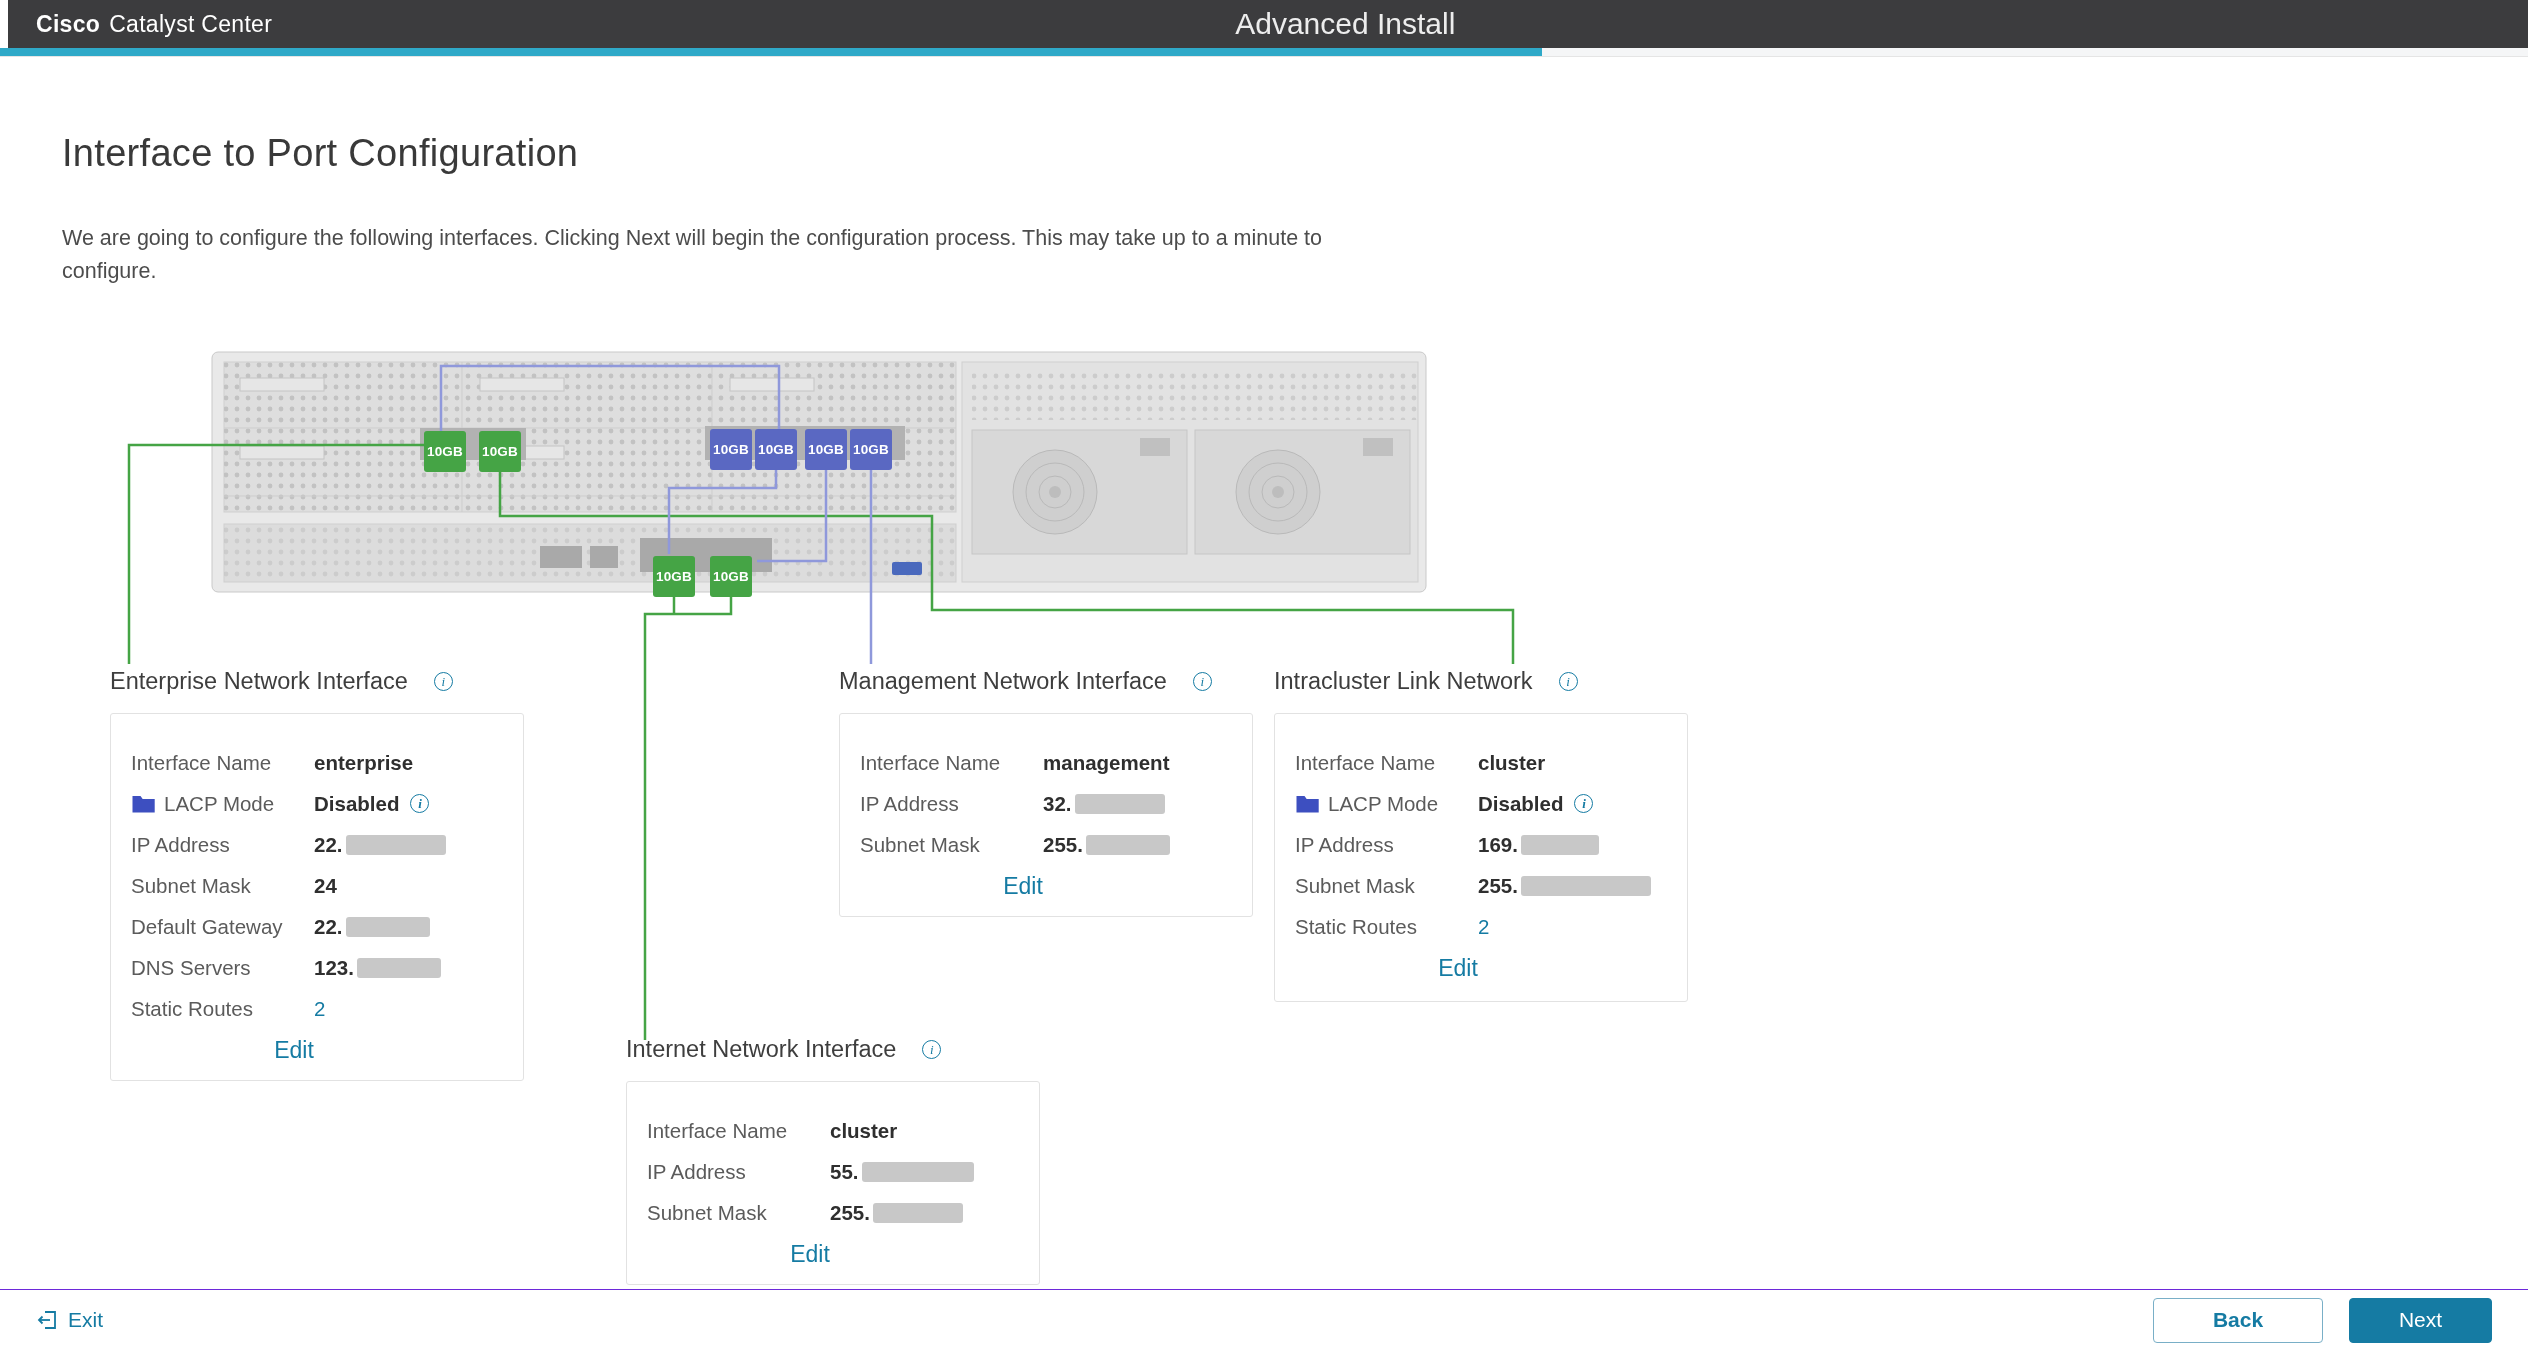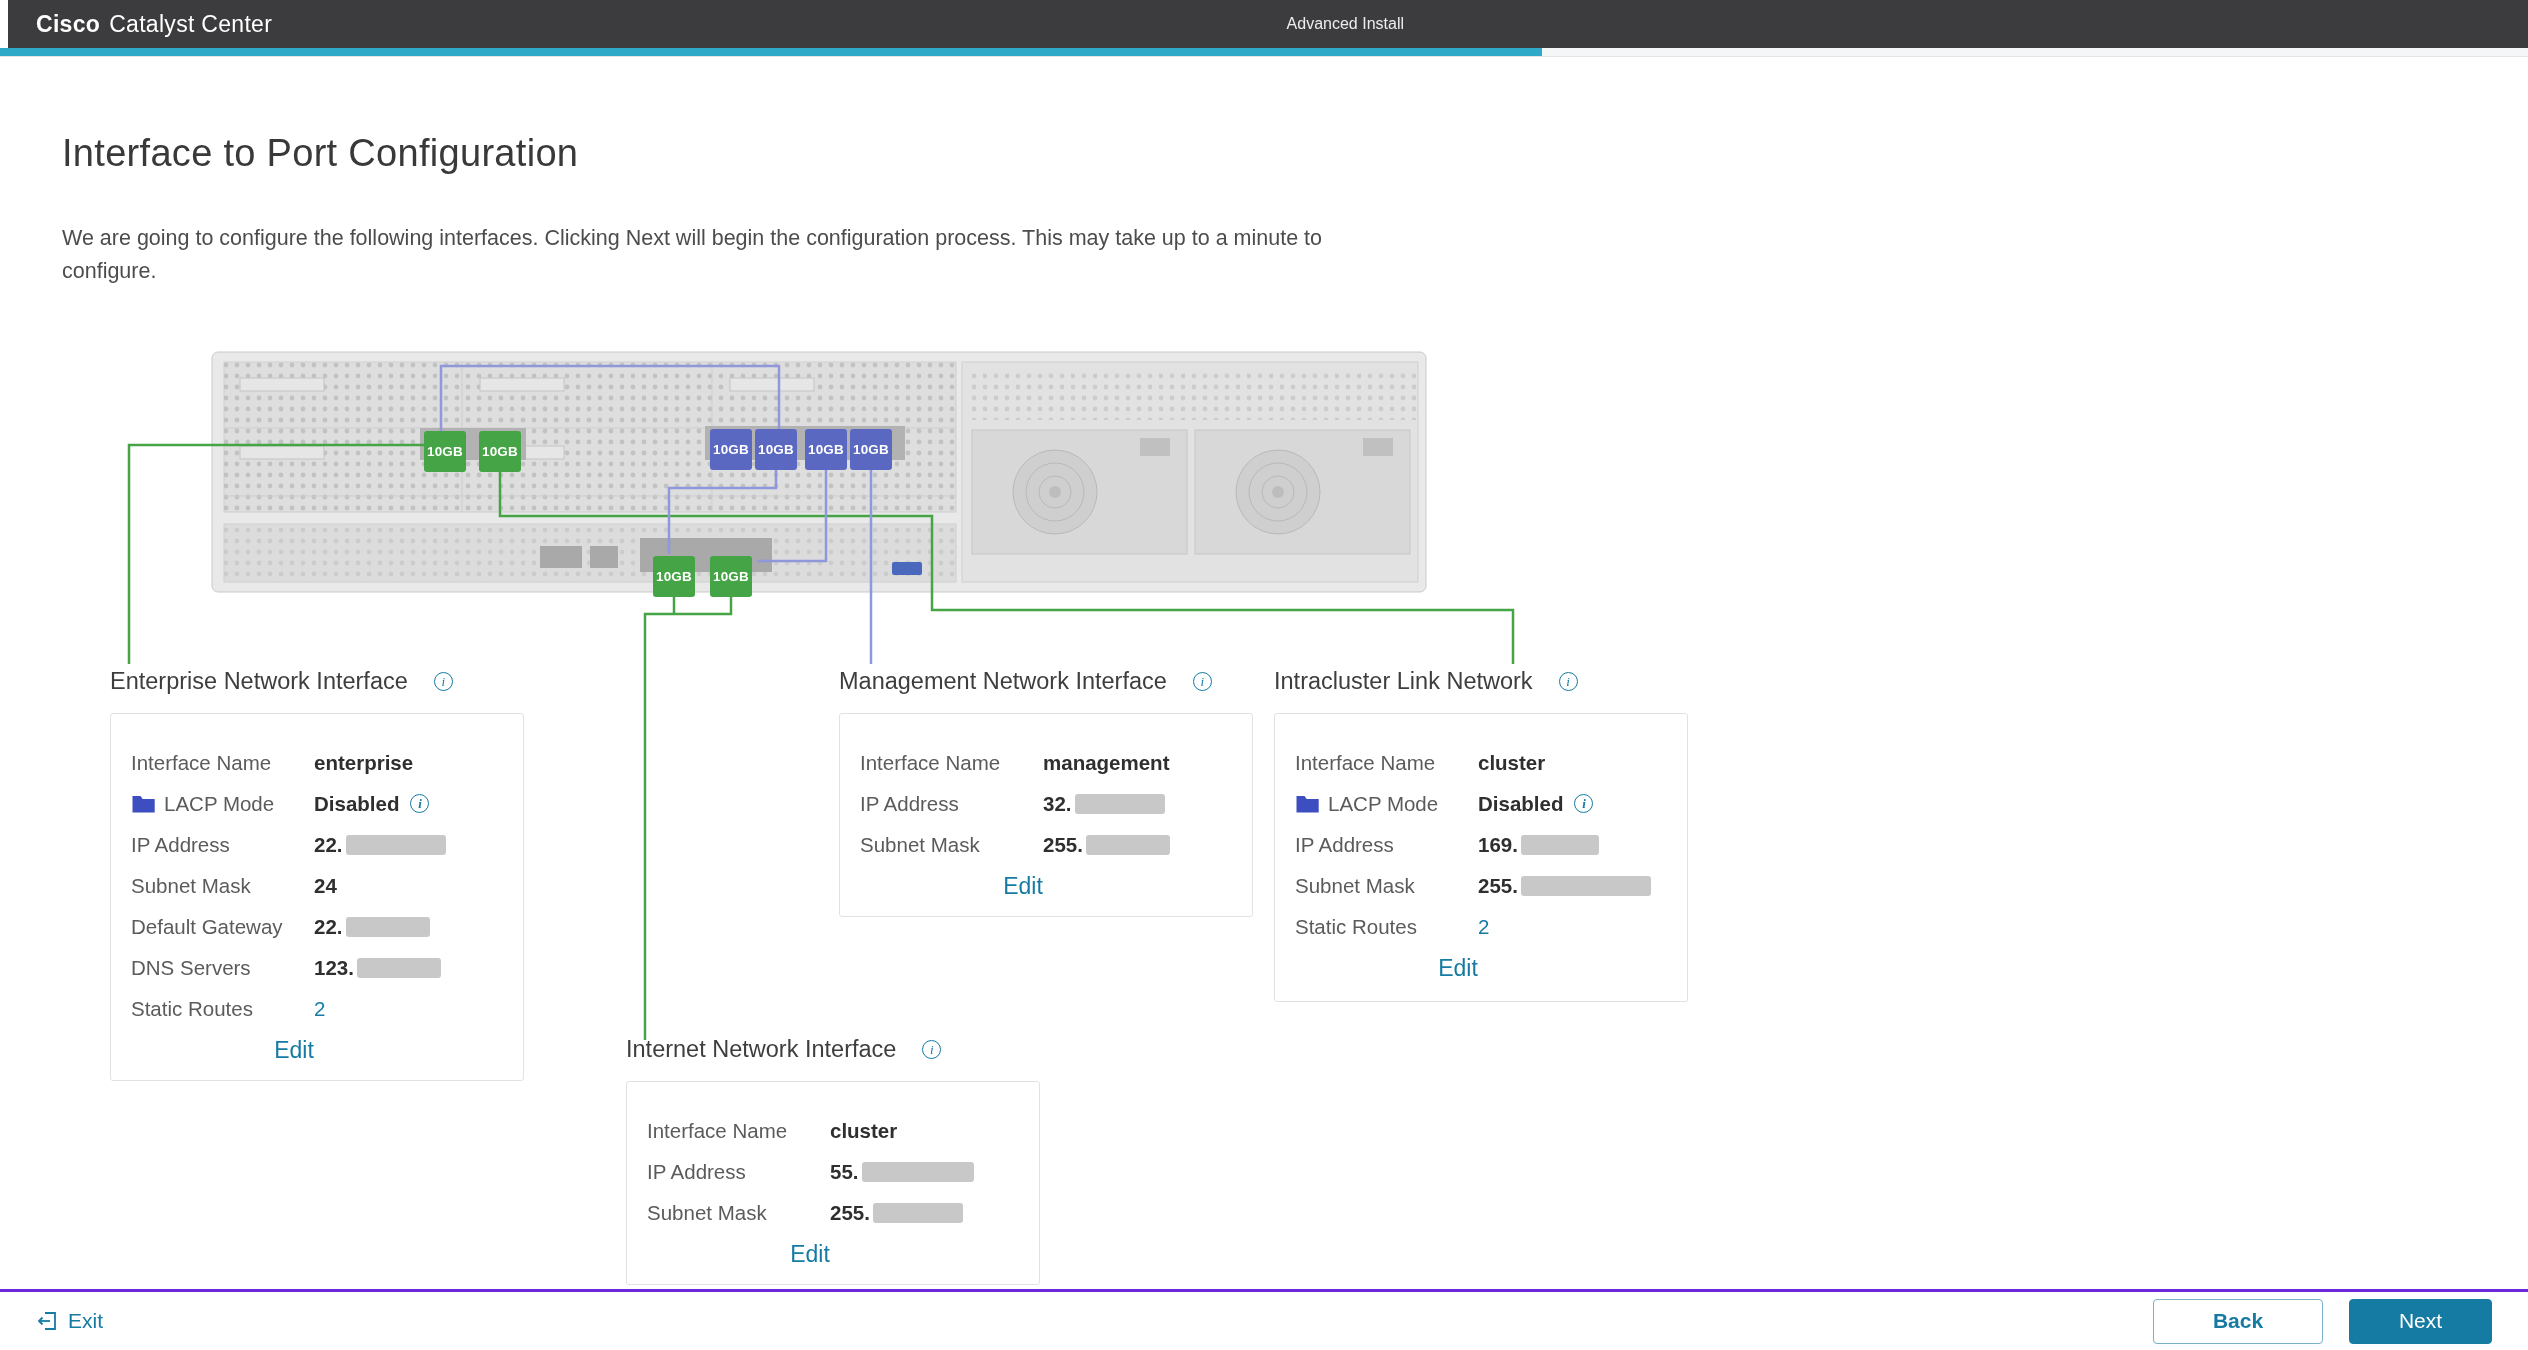--- a/index.html
+++ b/index.html
@@ -13,21 +13,21 @@
   *{margin:0;padding:0;box-sizing:border-box;}
   html,body{background:#ffffff;}
   body{font-family:"Liberation Sans","DejaVu Sans",sans-serif;}
   #app{position:relative;width:2528px;height:1350px;background:#fff;overflow:hidden;}
 
   
   .header{position:absolute;top:0;left:8px;width:100%;height:48px;background:var(--header_bg);
           display:flex;align-items:center;padding:0 28px;z-index:30;}
   .brand{color:#fff;font-size:23px;letter-spacing:.3px;}
   .brand .bold{font-weight:700;margin-right:9px;}
-  .wizard-title{position:absolute;left:52.9%;transform:translateX(-50%);color:#ededed;font-size:16px;}
+  .wizard-title{position:absolute;left:52.9%;transform:translateX(-50%);color:#ededed;font-size:30px;}
 
   .progress-track{position:absolute;top:48px;left:0;width:100%;height:9px;background:#f5f6f7;
                   border-bottom:1px solid #e5e5e5;z-index:29;}
   .progress-fill{height:100%;width:61%;background:var(--progress);}
 
   
   .page-title{position:absolute;left:62px;top:132px;font-size:38px;font-weight:400;color:#393939;letter-spacing:.3px;}
   .page-desc{position:absolute;left:62px;top:222px;width:1320px;font-size:21.5px;line-height:33px;color:#4c4c4c;}
 
   
@@ -53,21 +53,21 @@
   .blob{display:inline-block;height:20px;border-radius:3px;background:#c8c8c8;margin-left:3px;}
   .info-icon{width:19px;height:19px;flex-shrink:0;border:1.5px solid var(--accent);border-radius:50%;
              display:inline-flex;align-items:center;justify-content:center;color:var(--accent);
              font-size:13px;font-family:"Liberation Serif",serif;font-style:italic;cursor:pointer;}
   .val .info-icon{margin-left:11px;}
   .lacp-icon{display:inline-flex;}
   .link{color:var(--accent);text-decoration:none;cursor:pointer;font-weight:400;}
   .edit-row{display:flex;justify-content:center;padding-right:34px;margin-top:8px;font-size:23px;}
 
   
-  .footer{position:absolute;left:0;bottom:0;width:100%;height:61px;background:#fff;border-top:3px solid #6d28d9;
+  .footer{position:absolute;left:0;bottom:0;width:100%;height:61px;background:#fff;border-top:1px solid #6d28d9;
           display:flex;align-items:center;padding:0 36px;z-index:30;}
   .exit{display:flex;align-items:center;gap:10px;color:var(--accent);font-size:21px;cursor:pointer;}
   .btn{display:flex;align-items:center;justify-content:center;height:45px;border-radius:4px;
        font-size:21px;cursor:pointer;}
   .btn-back{width:170px;margin-left:auto;background:#fff;border:1px solid #79afc7;color:var(--accent);font-weight:bold;}
   .btn-next{width:143px;margin-left:26px;background:var(--accent);border:1px solid var(--accent);color:#fff;}
 </style>
 </head>
 <body>
 

